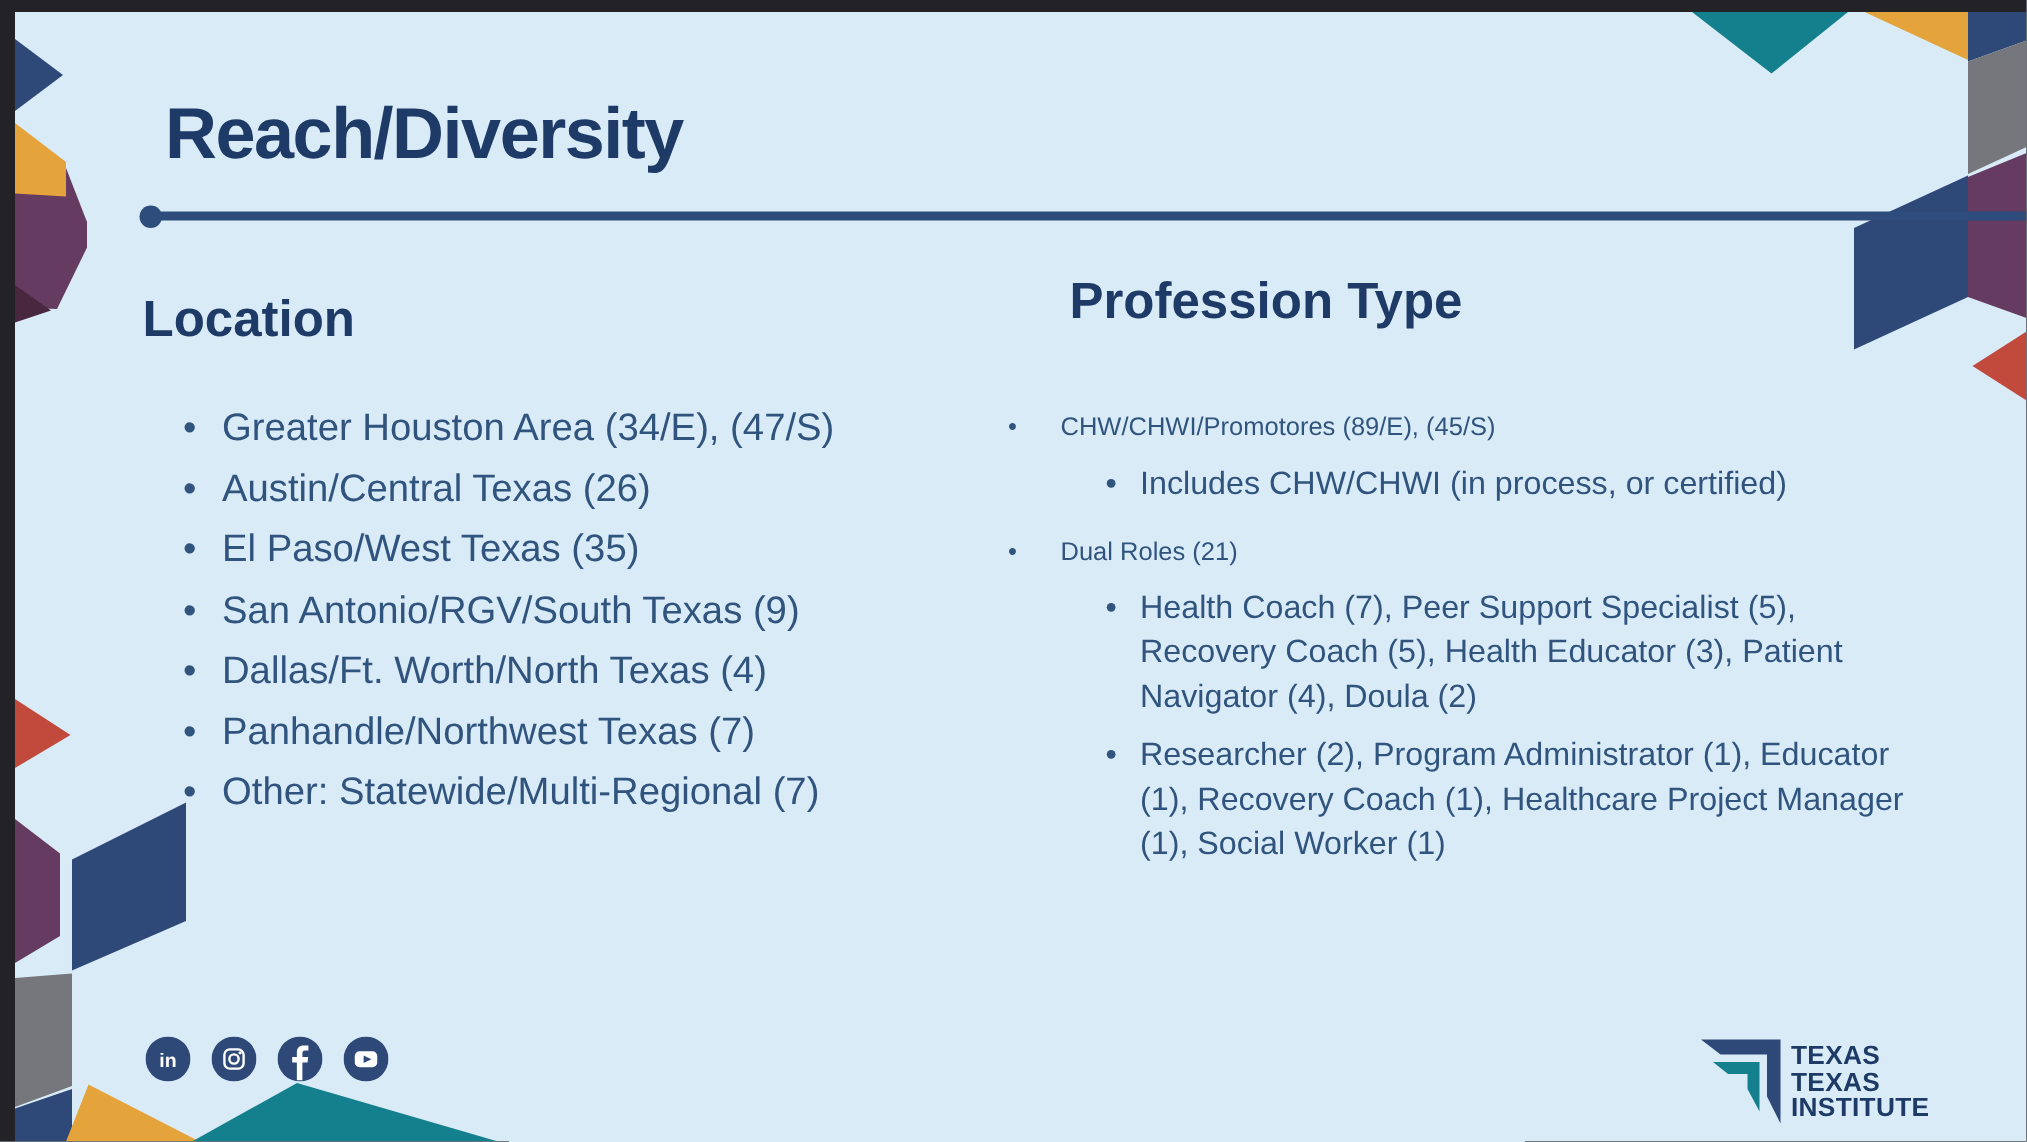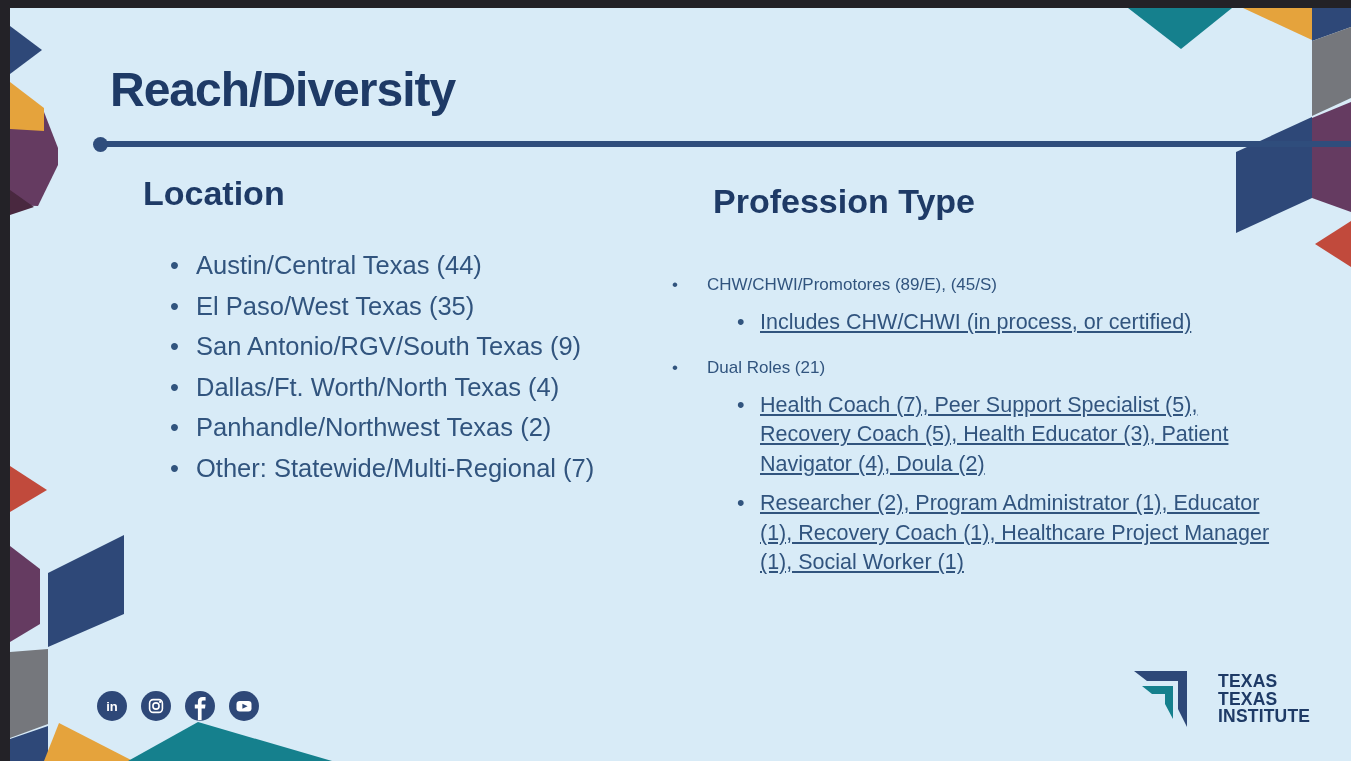--- a/index.html
+++ b/index.html
@@ -13,37 +13,37 @@
   svg.decor{position:absolute;left:0;top:0;z-index:1;pointer-events:none;}
   .title{
     position:absolute;left:110px;top:62px;z-index:10;
     font-size:48px;font-weight:800;letter-spacing:-1px;color:var(--ink,#1e3a66);
   }
   .divider-dot{position:absolute;left:93px;top:137px;width:15px;height:15px;border-radius:50%;
     background:var(--line,#2f4d7c);z-index:6;}
   .divider-line{position:absolute;left:100px;top:141px;width:1251px;height:6px;
     background:var(--line,#2f4d7c);z-index:5;}
   .col{position:absolute;z-index:10;color:var(--body,#31547e);}
-  .col-left{left:95px;top:174px;width:560px;margin-left:48px;}
+  .col-left{left:95px;top:194px;width:560px;}
   .col-right{left:672px;top:182px;width:625px;}
   .col h2{margin:0;font-size:34px;font-weight:800;color:var(--ink,#1e3a66);}
   .col-right h2{margin-left:41px;}
   ul{list-style:none;margin:0;padding:0;}
   .loc-list{margin-top:32px;}
   .loc-list li{position:relative;padding-left:53px;font-size:25.5px;line-height:40.5px;}
   .loc-list li::before{content:"•";position:absolute;left:27px;}
   .prof-list{margin-top:44px;}
   .prof-list li.l1{position:relative;padding-left:35px;font-size:17px;line-height:40px;}
   .prof-list li.l1::before{content:"•";position:absolute;left:0;}
   .prof-list li.l2{position:relative;margin:3px 0 10px 65px;padding-left:23px;
-    font-size:21.5px;line-height:29.5px;max-width:533px;text-decoration:underline;}
+    font-size:21.5px;line-height:29.5px;max-width:533px;}
   .prof-list li.l2::before{content:"•";position:absolute;left:0;}
   .social{position:absolute;left:97px;top:691px;z-index:10;display:flex;gap:14px;}
   .social svg{display:block;cursor:pointer;}
-  .logo{position:absolute;left:1130px;top:665px;z-index:10;display:flex;gap:24px;}
+  .logo{position:absolute;left:1130px;top:687px;z-index:10;display:flex;}
   .logo-text{margin-left:4px;margin-top:8px;font-weight:800;font-size:17.5px;line-height:17.5px;
     letter-spacing:0.2px;color:var(--ink,#1e3a66);}
 </style>
 </head>
 <body>
 
 <div class="slide">
 
   <svg class="decor" width="1351" height="761" viewBox="0 0 1351 761">
 
@@ -70,25 +70,26 @@
     <polygon points="1315,244 1351,221 1351,267" fill="var(--red)"></polygon>
   </svg>
 
   <div class="title">Reach/Diversity</div>
   <div class="divider-line"></div>
   <div class="divider-dot"></div>
 
   <div class="col col-left">
     <h2>Location</h2>
     <ul class="loc-list">
-      <li>Austin/Central Texas (44)</li>
+      <li>Greater Houston Area (34/E), (47/S)</li>
+      <li>Austin/Central Texas (26)</li>
       <li>El Paso/West Texas (35)</li>
       <li>San Antonio/RGV/South Texas (9)</li>
       <li>Dallas/Ft. Worth/North Texas (4)</li>
-      <li>Panhandle/Northwest Texas (2)</li>
+      <li>Panhandle/Northwest Texas (7)</li>
       <li>Other: Statewide/Multi-Regional (7)</li>
     </ul>
   </div>
 
   <div class="col col-right">
     <h2>Profession Type</h2>
     <ul class="prof-list">
       <li class="l1">CHW/CHWI/Promotores (89/E), (45/S)</li>
       <li class="l2">Includes CHW/CHWI (in process, or certified)</li>
       <li class="l1">Dual Roles (21)</li>

